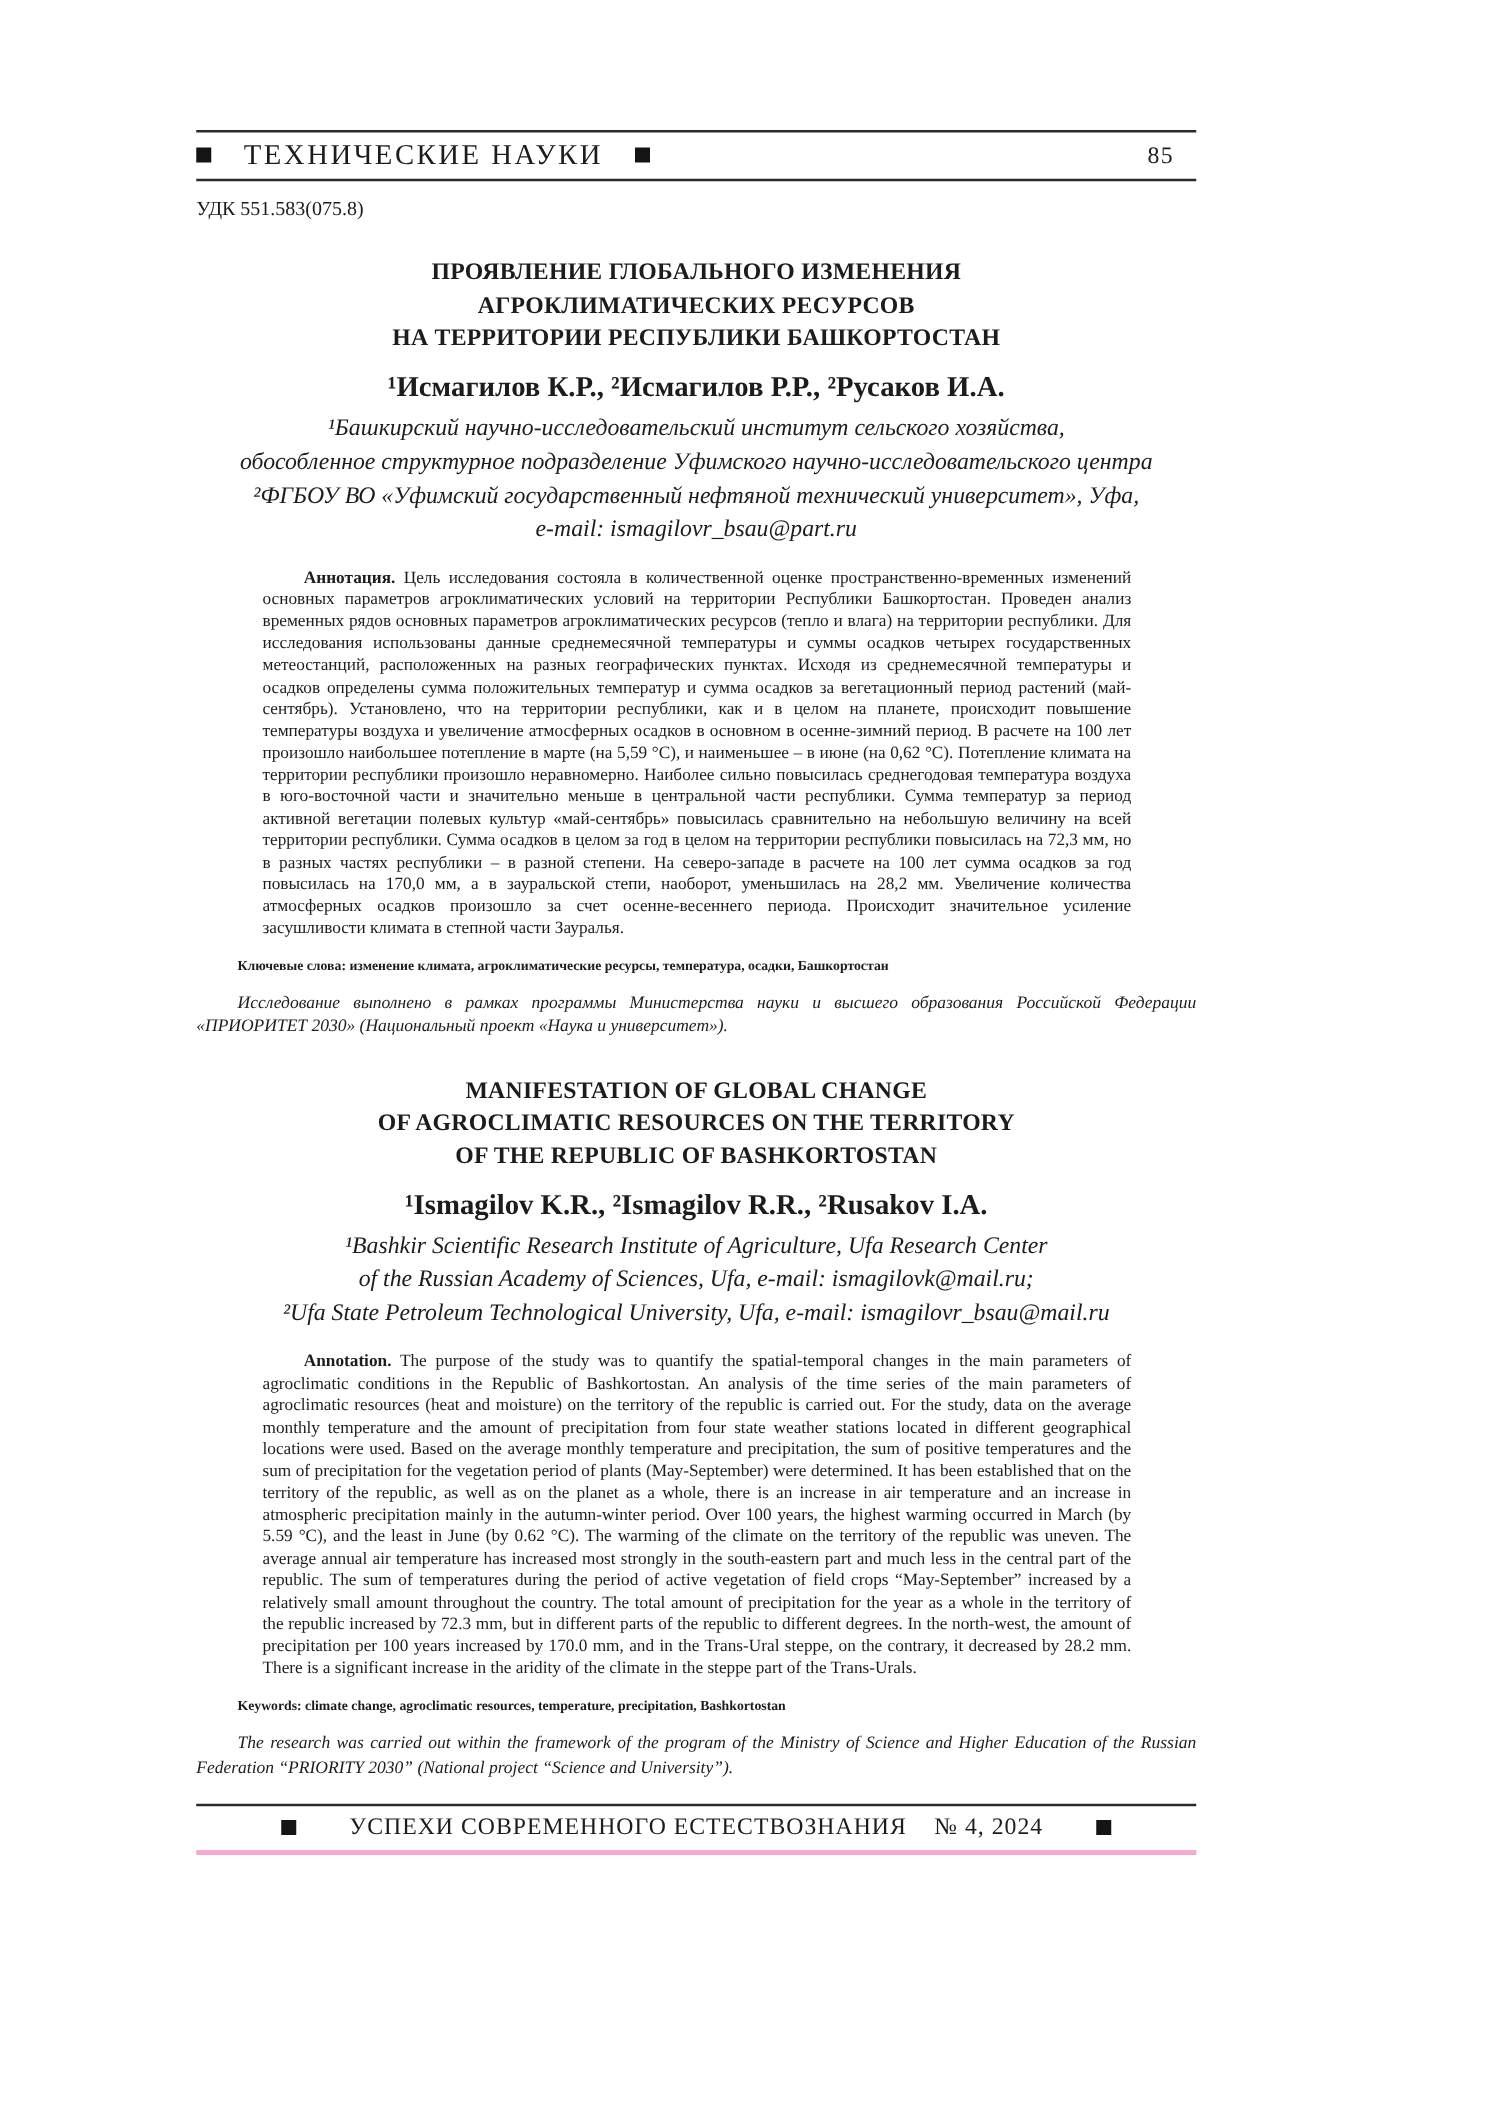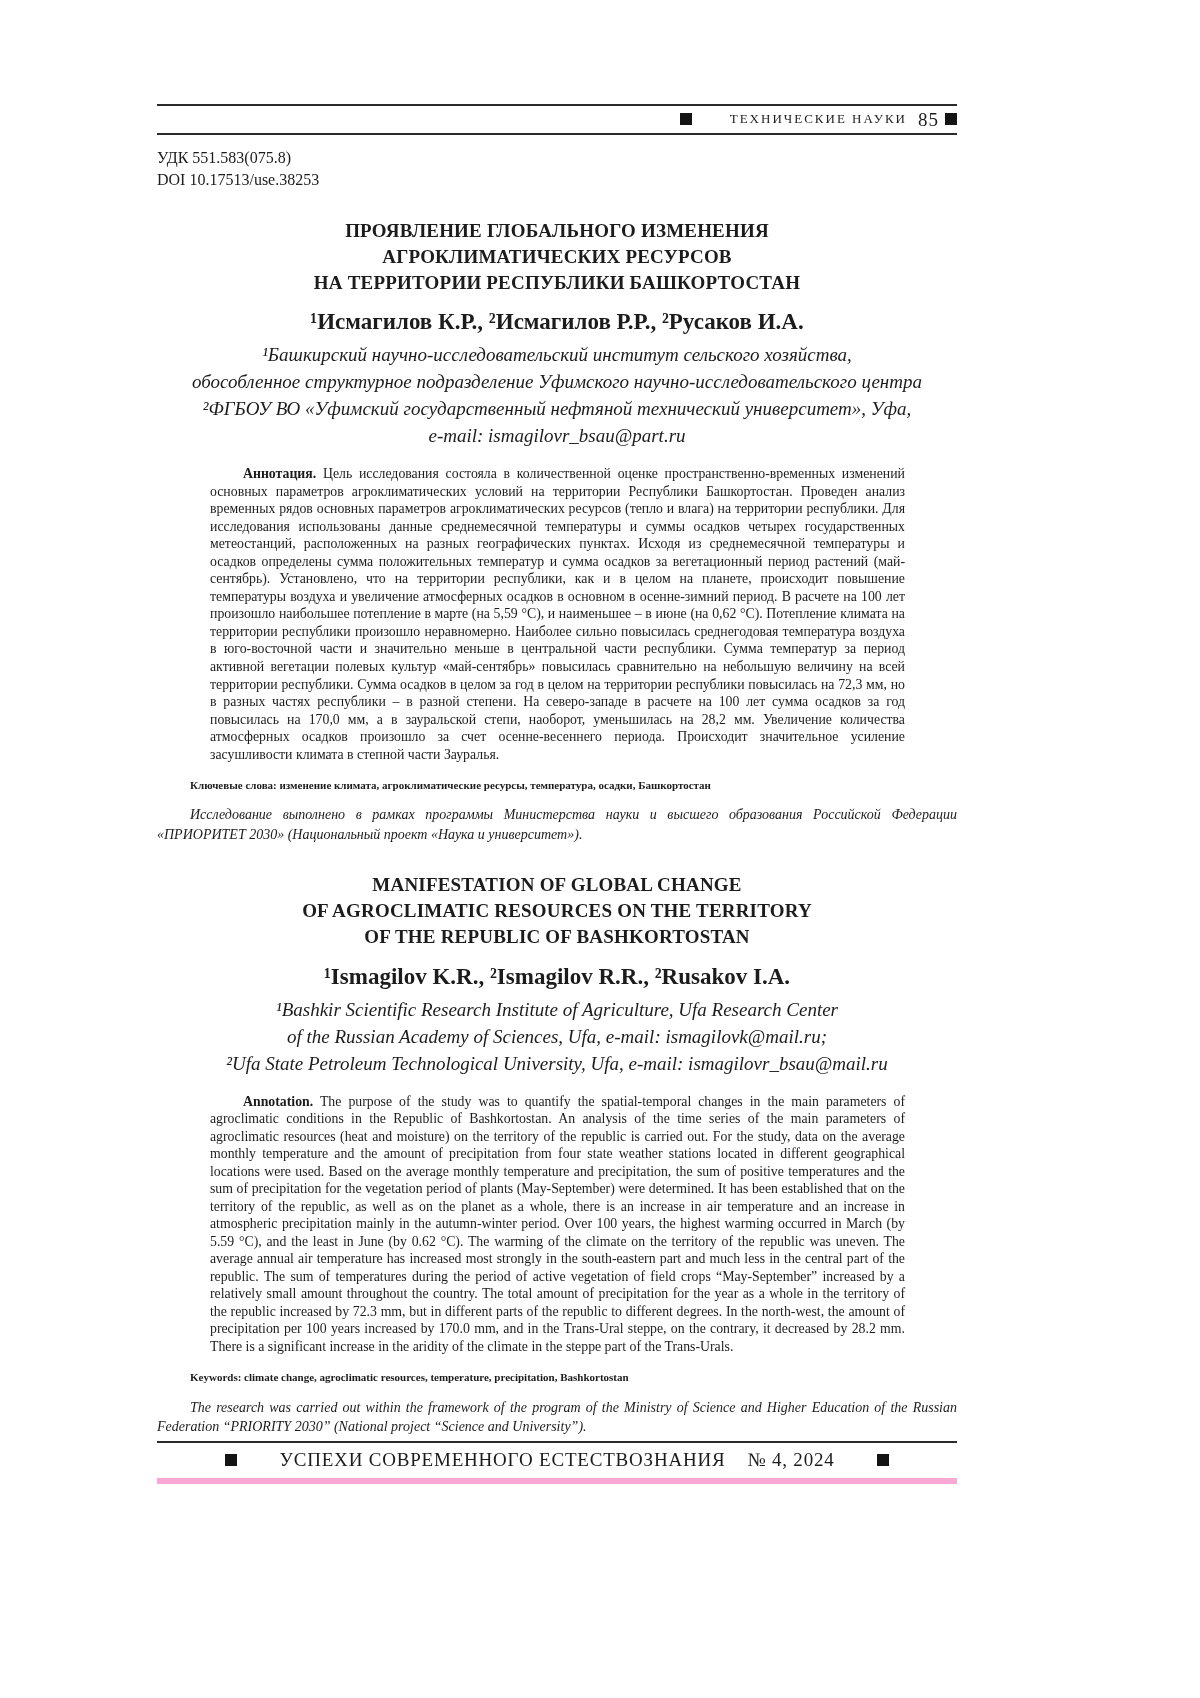--- a/index.html
+++ b/index.html
@@ -22,24 +22,24 @@
 
   
   .running-head {
     position: relative;
     border-top: 2px solid #2a2a2a;
     border-bottom: 2px solid #2a2a2a;
     padding: 5px 0 6px;
   }
   .head-row {
     display: flex;
-    justify-content: flex-end;
+    justify-content: flex-start;
     align-items: center;
-    gap: 38px;
-    font-size: 13px;
+    gap: 26px;
+    font-size: 23px;
     letter-spacing: 2px;
   }
   .sq {
     display: inline-block;
     width: 12px;
     height: 12px;
     background: #141414;
     flex: 0 0 auto;
   }
   .page-num {
@@ -103,21 +103,21 @@
     text-align: justify;
     text-indent: 33px;
   }
 
   .en-block-gap { margin-top: 28px; }
 
   
   .running-foot {
     margin-top: auto;
     border-top: 2px solid #2a2a2a;
-    border-bottom: 6px solid #f9a8d4;
+    border-bottom: 4px solid #f9a8d4;
     padding: 6px 0 7px;
   }
   .foot-row {
     display: flex;
     justify-content: center;
     align-items: center;
     font-size: 19px;
     letter-spacing: 0.8px;
   }
   .foot-row .sq { margin: 0 42px; }
@@ -132,21 +132,20 @@
     <div class="head-row">
       <span class="sq"></span>
       <span>ТЕХНИЧЕСКИЕ НАУКИ</span>
       <span class="sq"></span>
     </div>
     <span class="page-num">85</span>
   </header>
 
   <div class="meta">
     <div>УДК 551.583(075.8)</div>
-    <div>DOI 10.17513/use.38253</div>
   </div>
 
   <h1 class="article-title">
     <div>ПРОЯВЛЕНИЕ ГЛОБАЛЬНОГО ИЗМЕНЕНИЯ</div>
     <div>АГРОКЛИМАТИЧЕСКИХ РЕСУРСОВ</div>
     <div>НА ТЕРРИТОРИИ РЕСПУБЛИКИ БАШКОРТОСТАН</div>
   </h1>
 
   <div class="authors">¹Исмагилов К.Р., ²Исмагилов Р.Р., ²Русаков И.А.</div>
 

